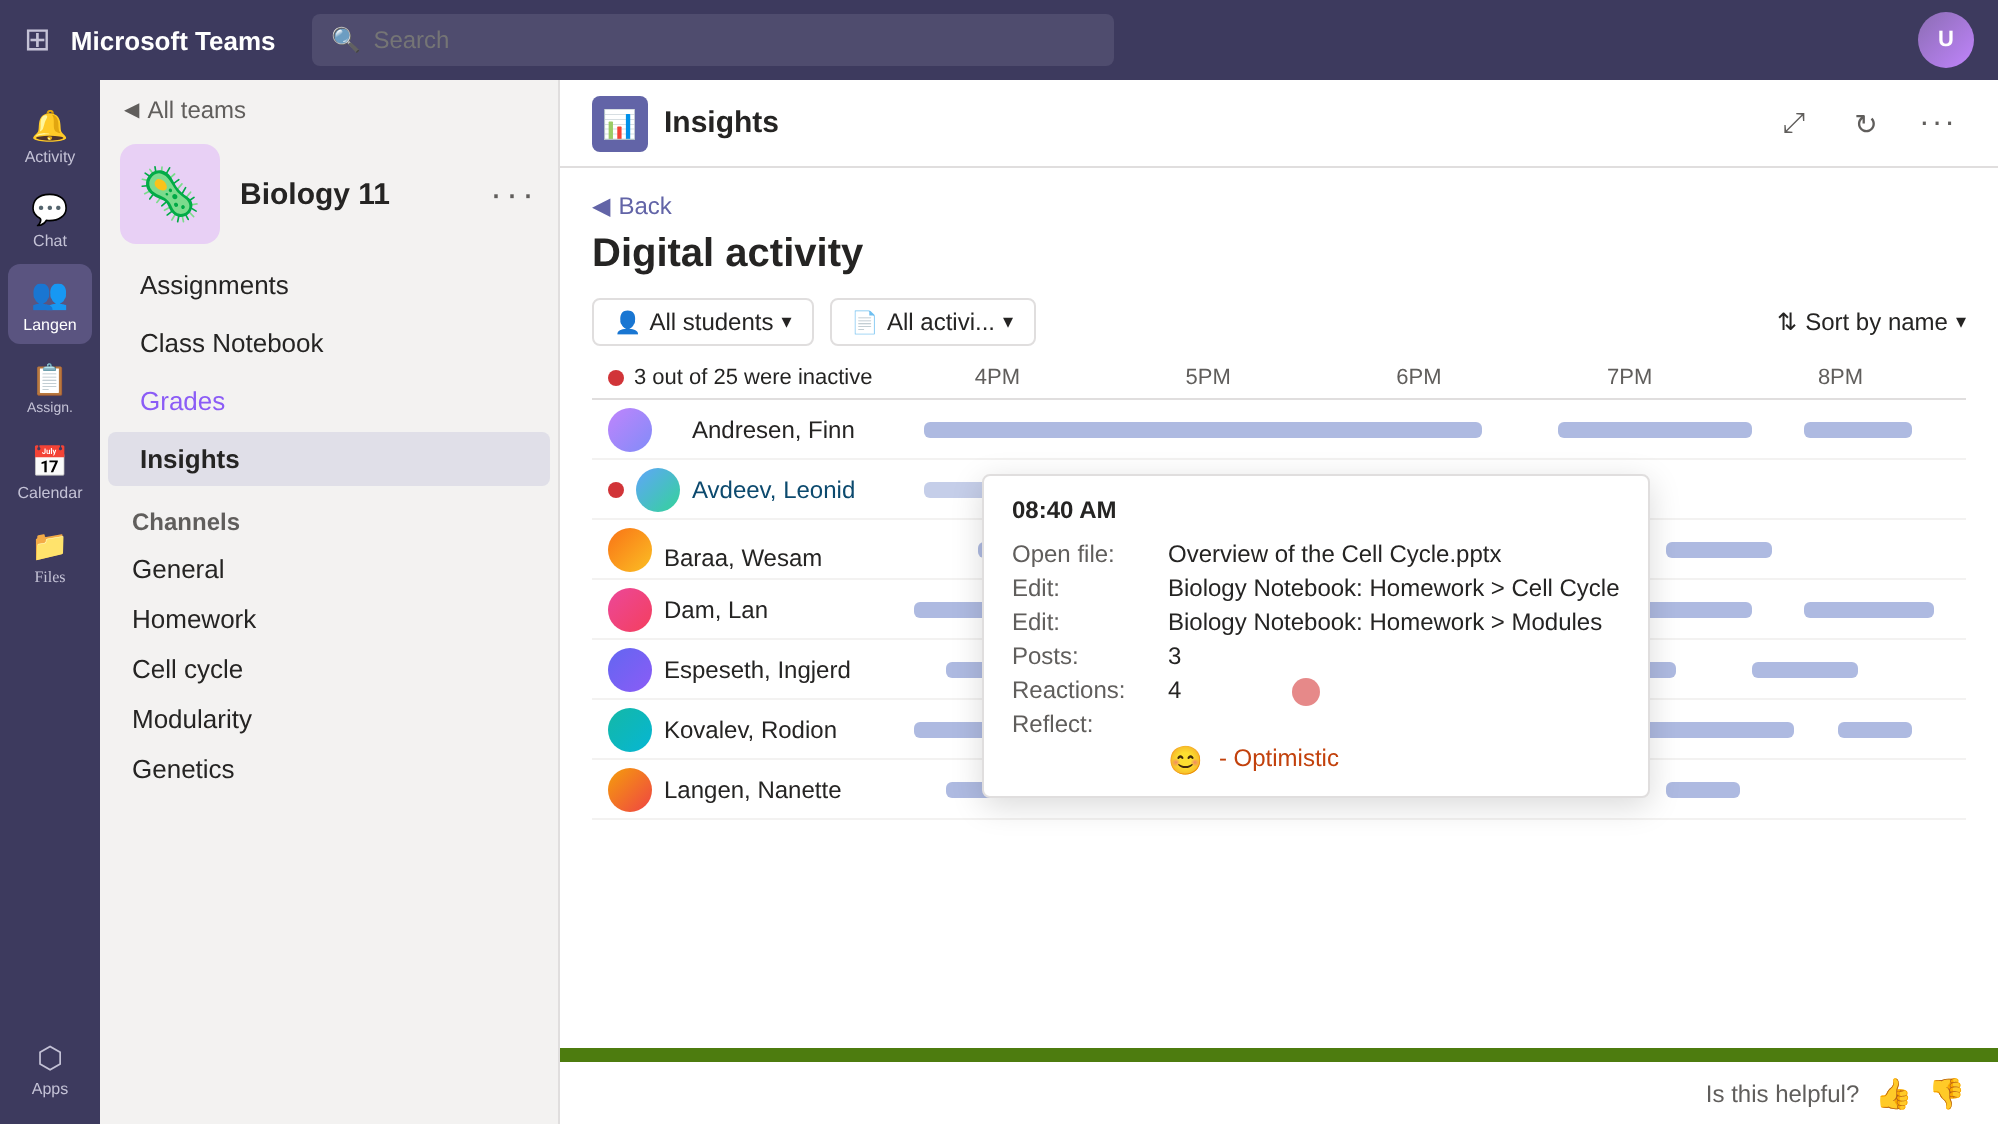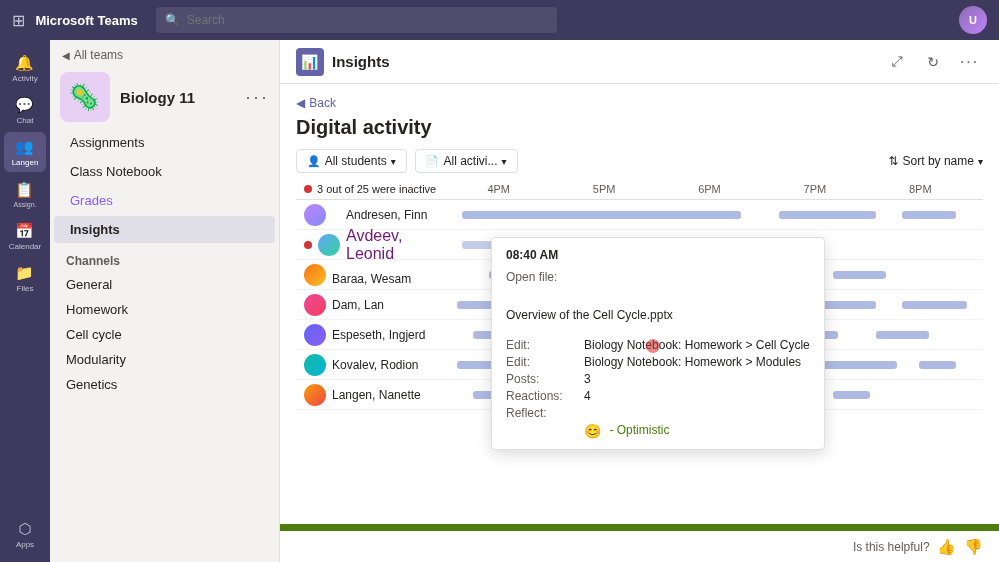--- a/index.html
+++ b/index.html
@@ -37,21 +37,21 @@
     <div style="width:42px; height:40px; display:flex; flex-direction:column; align-items:center; justify-content:center; cursor:pointer; border-radius:6px; color:#c4c2d6; gap:2px;">
       <span style="font-size:15px;">📋</span>
       <span style="font-size:7px; text-align:center;">Assign.</span>
     </div>
     <div style="width:42px; height:40px; display:flex; flex-direction:column; align-items:center; justify-content:center; cursor:pointer; border-radius:6px; color:#c4c2d6; gap:2px;">
       <span style="font-size:15px;">📅</span>
       <span style="font-size:8px;">Calendar</span>
     </div>
     <div style="width:42px; height:40px; display:flex; flex-direction:column; align-items:center; justify-content:center; cursor:pointer; border-radius:6px; color:#c4c2d6; gap:2px;">
       <span style="font-size:15px;">📁</span>
-      <span style="font-size:8px;">Files</span>
+      <span style="font-size:8px;font-family:Liberation Serif, serif;">Files</span>
     </div>
     <div style="flex:1;"></div>
     <div style="width:42px; height:40px; display:flex; flex-direction:column; align-items:center; justify-content:center; cursor:pointer; border-radius:6px; color:#c4c2d6; gap:2px;">
       <span style="font-size:15px;">⬡</span>
       <span style="font-size:8px;">Apps</span>
     </div>
   </div>
 
   <div style="width:230px; background:#f3f2f1; display:flex; flex-direction:column; border-right:1px solid #e0dede; overflow:hidden;">
     <div style="padding:8px 12px 4px 12px; display:flex; align-items:center; gap:4px; font-size:12px; color:#605e5c; cursor:pointer;">
@@ -162,21 +162,21 @@
               <div style="position:absolute; left:3%; width:52%; height:8px; top:11px; border-radius:3px; background:#8b9dd4; opacity:0.7;"></div>
               <div style="position:absolute; left:62%; width:18%; height:8px; top:11px; border-radius:3px; background:#8b9dd4; opacity:0.7;"></div>
               <div style="position:absolute; left:85%; width:10%; height:8px; top:11px; border-radius:3px; background:#8b9dd4; opacity:0.7;"></div>
             </div>
           </div>
 
           <div style="display:flex; align-items:center; height:30px; border-bottom:1px solid #f3f2f1;">
             <div style="width:150px; display:flex; align-items:center; gap:6px; padding:0 8px;">
               <span style="width:8px; height:8px; border-radius:50%; background:#d13438; flex-shrink:0; display:inline-block; margin-left:0;"></span>
               <div style="width:22px; height:22px; border-radius:50%; background:linear-gradient(135deg,#60a5fa,#34d399); flex-shrink:0;"></div>
-              <span style="font-size:16px; color:#701a75;">Avdeev, Leonid</span>
+              <span style="font-size:12px; color:#0c4a6e;">Avdeev, Leonid</span>
             </div>
             <div style="flex:1; position:relative; height:30px;">
               <div style="position:absolute; left:3%; width:38%; height:8px; top:11px; border-radius:3px; background:#8b9dd4; opacity:0.5;"></div>
             </div>
           </div>
 
           <div style="display:flex; align-items:center; height:30px; border-bottom:1px solid #f3f2f1;">
             <div style="width:150px; display:flex; align-items:flex-end; gap:6px; padding:0 8px;">
               <div style="width:22px; height:22px; border-radius:50%; background:linear-gradient(135deg,#f97316,#fbbf24); flex-shrink:0;"></div>
               <span style="font-size:12px; color:#252423;">Baraa, Wesam</span>
@@ -229,21 +229,21 @@
             <div style="flex:1; position:relative; height:30px;">
               <div style="position:absolute; left:5%; width:62%; height:8px; top:11px; border-radius:3px; background:#8b9dd4; opacity:0.7;"></div>
               <div style="position:absolute; left:72%; width:7%; height:8px; top:11px; border-radius:3px; background:#8b9dd4; opacity:0.7;"></div>
             </div>
           </div>
 
         </div>
 
         <div style="position:absolute; top:58px; left:195px; background:#fff; border:1px solid #e0dede; border-radius:4px; box-shadow:0 4px 16px rgba(0,0,0,0.15); padding:10px 14px; z-index:100; min-width:300px; font-size:12px;">
           <div style="font-weight:600; margin-bottom:8px; color:#252423; font-size:12px;">08:40 AM</div>
-          <div style="display:flex; gap:24px; margin-bottom:16px;flex-direction:column;">
+          <div style="display:flex; gap:8px; margin-bottom:3px;">
             <span style="color:#605e5c; min-width:70px;">Open file:</span>
             <span style="color:#252423;">Overview of the Cell Cycle.pptx</span>
           </div>
           <div style="display:flex; gap:8px; margin-bottom:3px;">
             <span style="color:#605e5c; min-width:70px;">Edit:</span>
             <span style="color:#252423;">Biology Notebook: Homework &gt; Cell Cycle</span>
           </div>
           <div style="display:flex; gap:8px; margin-bottom:3px;">
             <span style="color:#605e5c; min-width:70px;">Edit:</span>
             <span style="color:#252423;">Biology Notebook: Homework &gt; Modules</span>
@@ -254,21 +254,21 @@
           </div>
           <div style="display:flex; gap:8px; margin-bottom:3px;">
             <span style="color:#605e5c; min-width:70px;">Reactions:</span>
             <span style="color:#252423;">4</span>
           </div>
           <div style="display:flex; gap:8px; margin-bottom:3px;">
             <span style="color:#605e5c; min-width:70px;">Reflect:</span>
           </div>
           <div style="display:flex; gap:8px; padding-left:78px;">
             <span style="font-size:14px;">😊</span>
-            <span style="color:#4d7c0f;">- Optimistic</span>
+            <span style="color:#c2410c;">- Optimistic</span>
           </div>
         </div>
 
         <div style="position:absolute; width:14px; height:14px; border-radius:50%; background:rgba(210,40,40,0.55); pointer-events:none; z-index:200; top:160px; left:350px;"></div>
 
       </div>
     </div>
 
     <div style="height:38px; display:flex; align-items:center; justify-content:flex-end; padding:0 16px; border-top:7px solid #4d7c0f; gap:8px; font-size:12px; color:#605e5c;">
       <span>Is this helpful?</span>

